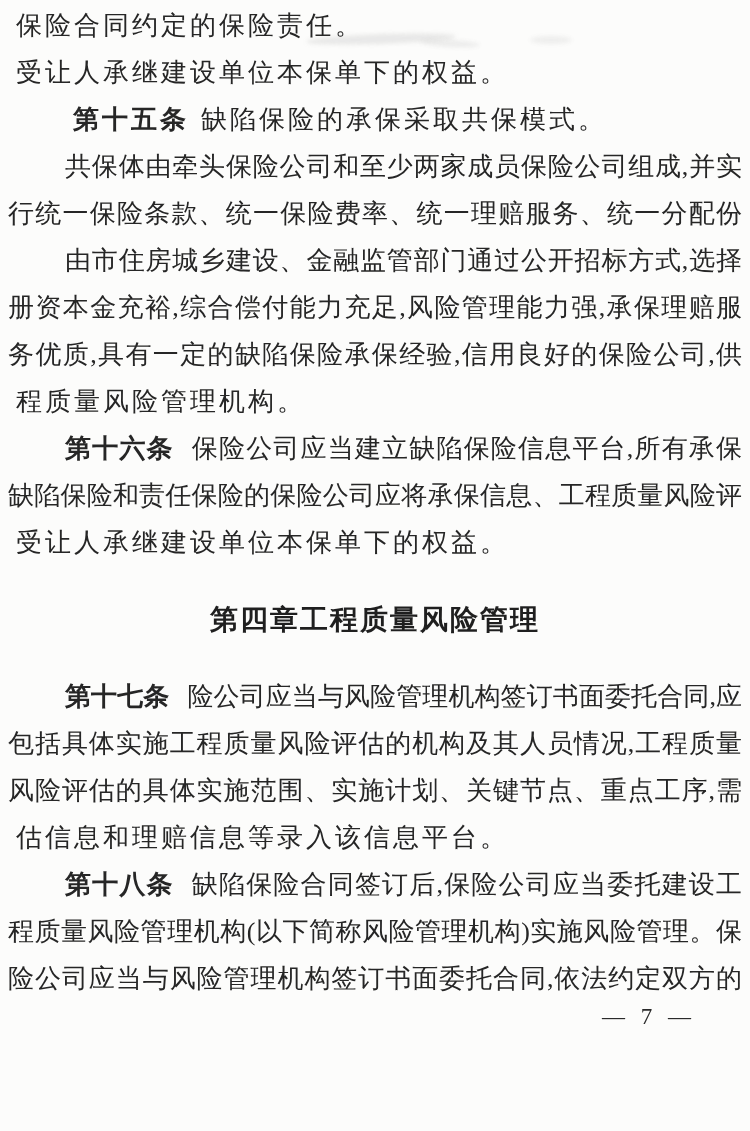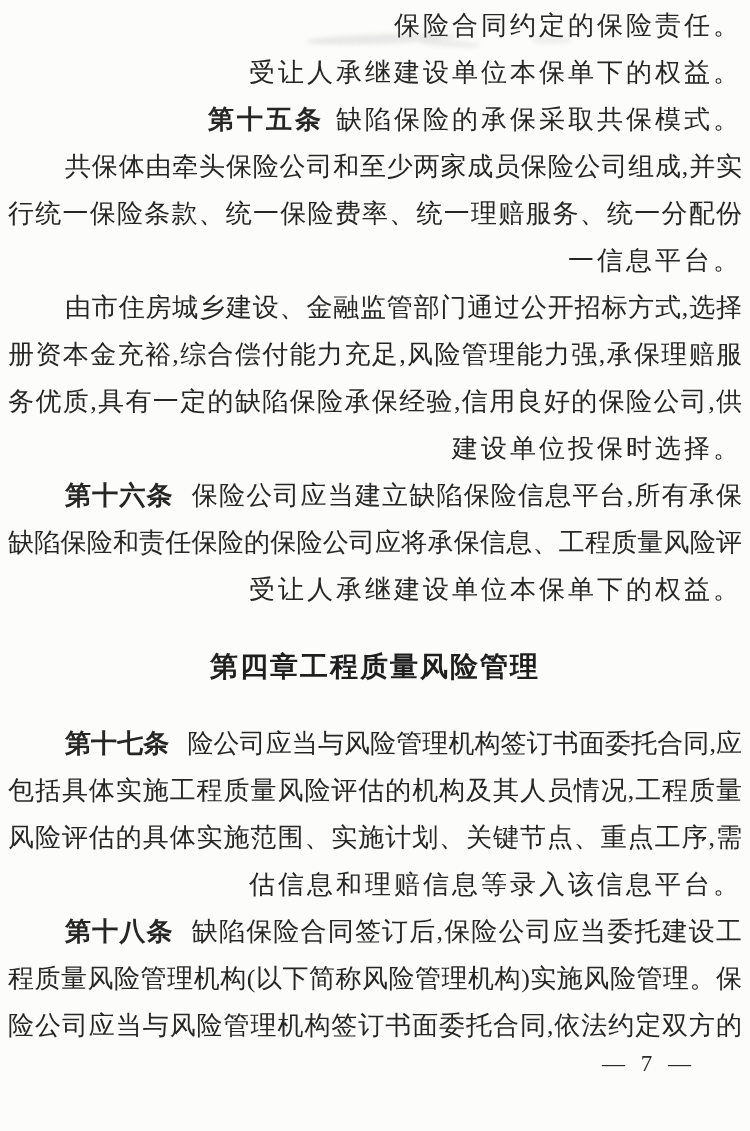--- a/index.html
+++ b/index.html
@@ -26,21 +26,21 @@
     overflow: hidden;
   }
   
   .full {
     text-align: justify;
     text-align-last: justify;
     letter-spacing: 0;
   }
   
   .end {
-    text-align: right;
+    text-align: left;
     letter-spacing: 3px;
     margin-left: 8px;
   }
   
   .first { text-indent: 57px; }
   
   .art {
     font-family: Liberation Mono, monospace;
     font-weight: 700;
     padding-right: 18px;
@@ -86,25 +86,24 @@
 
   <div class="smudge smudge-a"></div>
   <div class="smudge smudge-b"></div>
   <div class="smudge smudge-c"></div>
 
   <div class="line end">保险合同约定的保险责任。</div>
   <div class="line end">受让人承继建设单位本保单下的权益。</div>
   <div class="line end first"><span class="art">第十五条</span><span>缺陷保险的承保采取共保模式。</span></div>
   <div class="line full first">共保体由牵头保险公司和至少两家成员保险公司组成,并实</div>
   <div class="line full">行统一保险条款、统一保险费率、统一理赔服务、统一分配份额、统</div>
-  <div class="line end">一信息平台。</div>
   <div class="line full first">由市住房城乡建设、金融监管部门通过公开招标方式,选择注</div>
   <div class="line full">册资本金充裕,综合偿付能力充足,风险管理能力强,承保理赔服</div>
   <div class="line full">务优质,具有一定的缺陷保险承保经验,信用良好的保险公司,供</div>
-  <div class="line end">建设单位投保时选择。</div>
+  <div class="line end">程质量风险管理机构。</div>
   <div class="line full first"><span class="art">第十六条</span><span>保险公司应当建立缺陷保险信息平台,所有承保</span></div>
   <div class="line full">缺陷保险和责任保险的保险公司应将承保信息、工程质量风险评</div>
   <div class="line end">受让人承继建设单位本保单下的权益。</div>
 
   <div class="heading"><span class="chap-num">第四章</span><span>工程质量风险管理</span></div>
 
   <div class="line full first"><span class="art">第十七条</span><span>险公司应当与风险管理机构签订书面委托合同,应</span></div>
   <div class="line full">包括具体实施工程质量风险评估的机构及其人员情况,工程质量</div>
   <div class="line full">风险评估的具体实施范围、实施计划、关键节点、重点工序,需要建</div>
   <div class="line end">估信息和理赔信息等录入该信息平台。</div>

